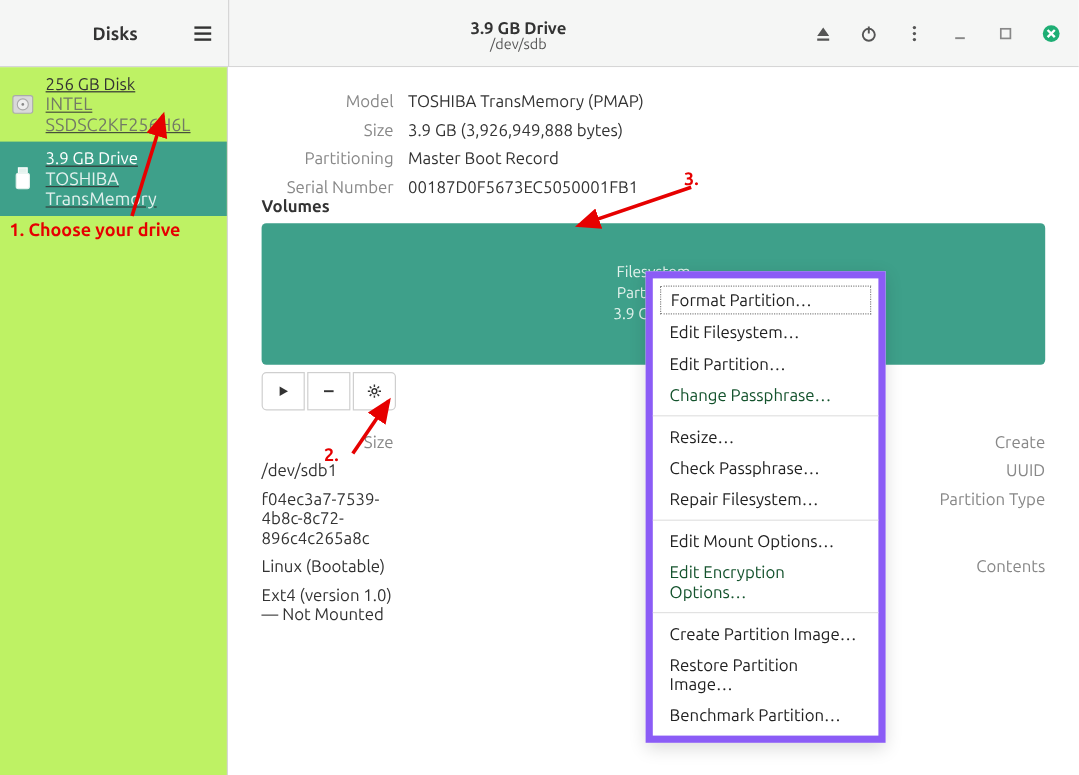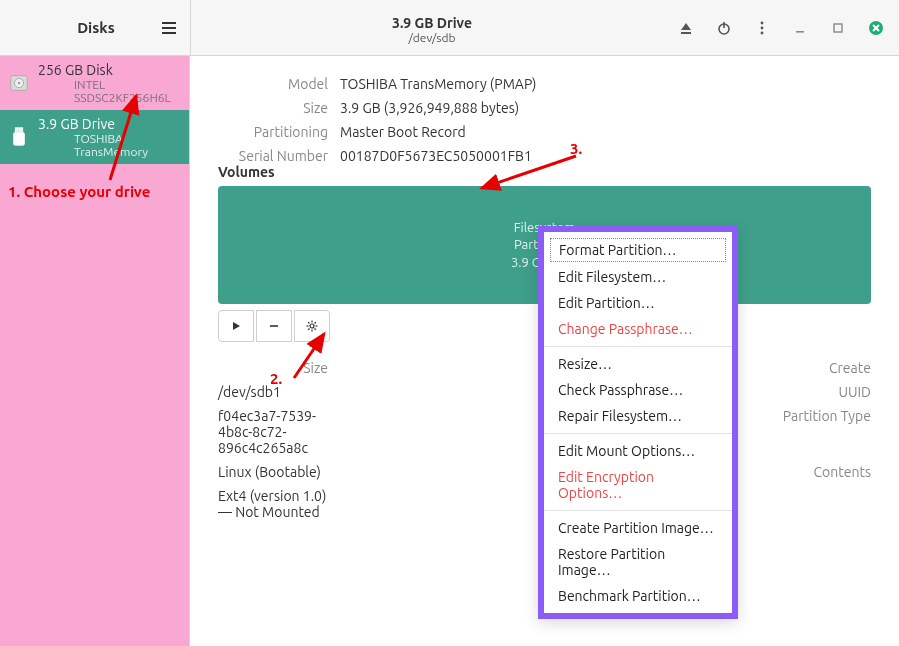--- a/index.html
+++ b/index.html
@@ -13,45 +13,45 @@
   .tb-sep { width: 1px; height: 100%; background: #d6d6d6; }
   .tb-center { flex: 1; text-align: center; padding-top: 4px; }
   .tb-center .drive-title { font-weight: bold; font-size: 14px; }
   .tb-center .drive-sub { font-size: 12px; color: #555; }
   .tb-right { display: flex; align-items: center; gap: 12px; padding-right: 10px; }
   .icon-btn { width: 26px; height: 26px; display: flex; align-items: center; justify-content: center; color: #555; border-radius: 4px; cursor: pointer; }
   .icon-btn svg { width: 16px; height: 16px; }
   .close-btn svg circle { fill: #1eae74; }
   .close-btn svg path { stroke: #fff; stroke-width: 2; }
   .body { flex: 1; display: flex; min-height: 0; }
-  .sidebar { width: 190px; background: #f9a8d4; border-right: 1px solid #d6d6d6; }
+  .sidebar { width: 190px; background: #bef264; border-right: 1px solid #d6d6d6; text-decoration: underline; }
   .drive-item { display: flex; align-items: center; gap: 8px; padding: 6px 8px; cursor: pointer; }
   .drive-item.selected { background: #3ea08a; color: #fff; }
   .drive-item .dicon { width: 22px; height: 26px; flex-shrink: 0; display: flex; align-items: center; justify-content: center; }
   .drive-item .dicon svg { width: 22px; height: 22px; }
   .drive-item .dtext .dname { font-size: 14px; }
-  .drive-item .dtext .dsub { font-size: 12px; opacity: .85; margin-left: 36px; }
+  .drive-item .dtext .dsub { font-size: 15px; opacity: .85; }
   .drive-item:not(.selected) .dtext .dsub { color: #666; }
   .main { position: relative; flex: 1; padding: 20px 28px; overflow: hidden; background: #fff; }
   .info-grid { display: grid; grid-template-columns: 110px 1fr; column-gap: 12px; row-gap: 8px; }
   .info-grid .lbl { text-align: right; color: #888; }
   .volumes-heading { font-weight: bold; margin-bottom: 6px; }
   .volume-box { height: 118px; background: #3ea08a; border-radius: 4px; display: flex; align-items: center; justify-content: center; color: #e3f2ed; font-size: 13px; text-align: center; }
   .volume-box .vol-inner { line-height: 1.35; }
   .vol-toolbar { display: flex; gap: 2px; margin-top: 6px; }
   .vol-toolbar .tbtn { width: 36px; height: 32px; background: #fff; border: 1px solid #cfcfcf; display: flex; align-items: center; justify-content: center; cursor: pointer; }
   .vol-toolbar .tbtn:first-child { border-radius: 4px 0 0 4px; }
   .vol-toolbar .tbtn:last-child { border-radius: 0 4px 4px 0; }
   .vol-toolbar .tbtn svg { width: 12px; height: 12px; }
   .detail-grid { display: grid; grid-template-columns: 110px 1fr; column-gap: 12px; row-gap: 8px; margin-top: 18px; }
   .detail-grid .lbl { text-align: right; color: #888; }
   .context-menu { position: absolute; left: 348px; top: 170px; width: 200px; background: #fff; border: 6px solid #8b5cf6; box-shadow: 0 4px 14px rgba(0,0,0,.15); padding: 4px 0; z-index: 10; }
   .context-menu .mi { padding: 5px 14px; font-size: 14px; cursor: pointer; color: #222; }
   .context-menu .mi.selected { border: 1px dotted #888; margin: 2px 6px; padding: 3px 8px; }
-  .context-menu .mi.disabled { color: #ef4444; cursor: default; }
+  .context-menu .mi.disabled { color: #14532d; cursor: default; }
   .context-menu .msep { height: 1px; background: #e2e2e2; margin: 4px 0; }
   
   .anno { position: absolute; color: #e60000; font-weight: bold; pointer-events: none; z-index: 20; }
   .anno-text1 { left: 8px; top: 183px; font-size: 15px; }
   .anno-num2 { left: 270px; top: 370px; font-size: 15px; }
   .anno-num3 { left: 570px; top: 140px; font-size: 15px; }
   svg.anno-arrow { position: absolute; z-index: 19; pointer-events: none; }
 </style>
 </head>
 <body>

